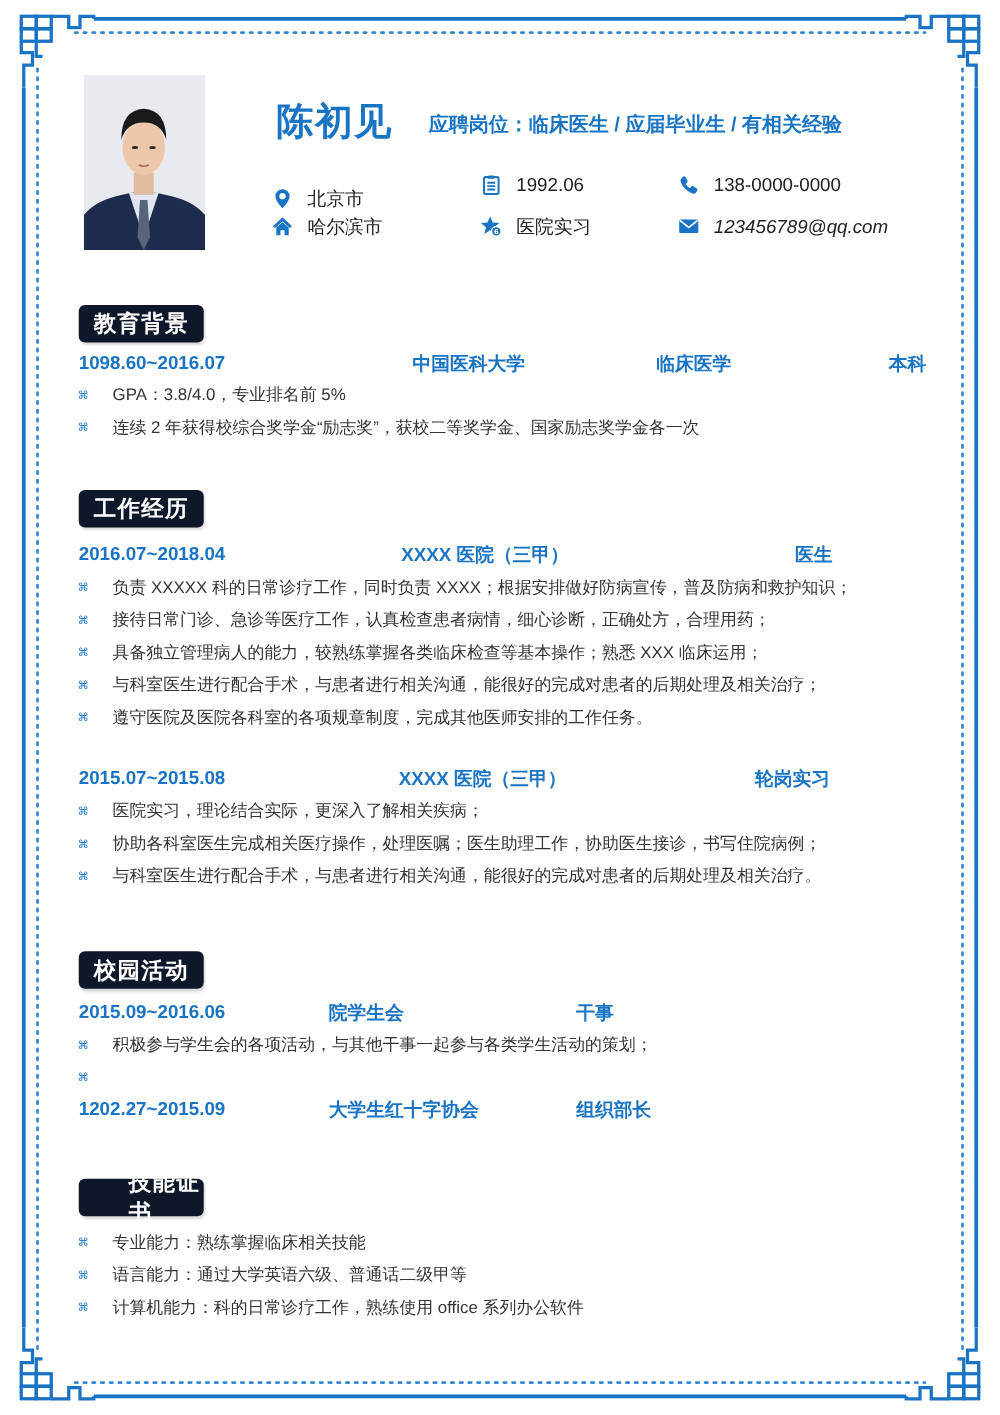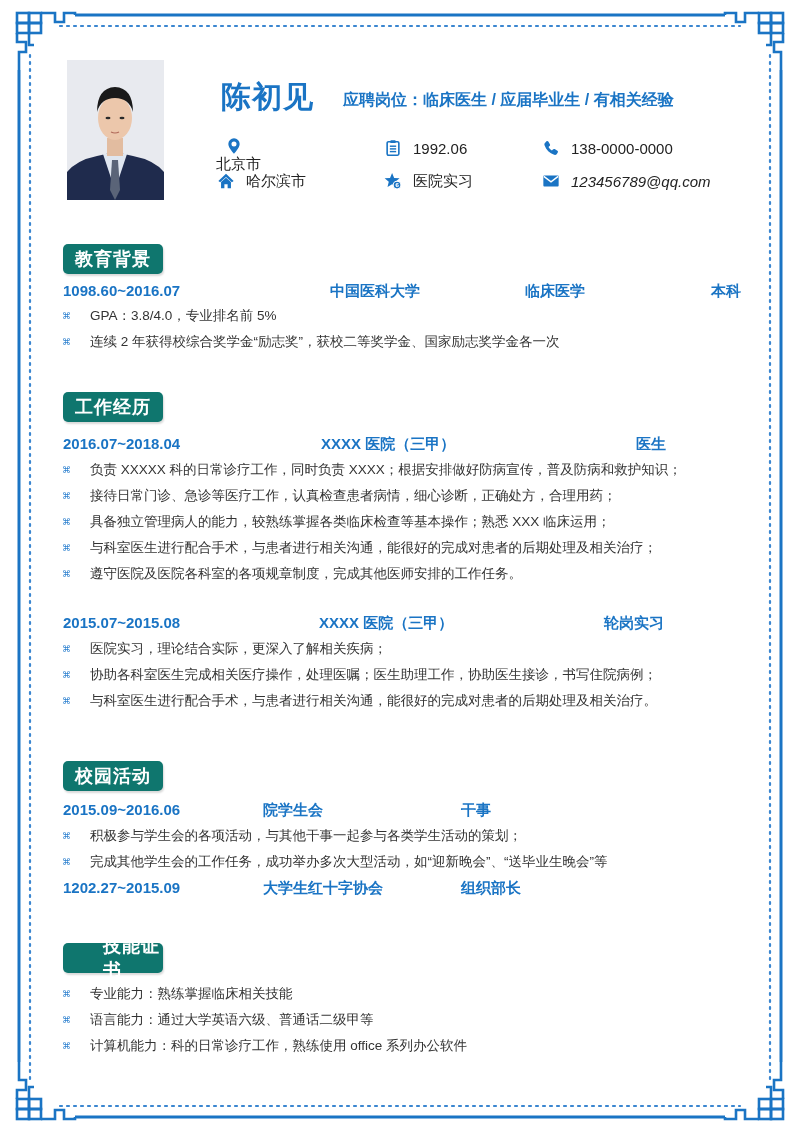--- a/index.html
+++ b/index.html
@@ -28,21 +28,21 @@
   }
 
   .info-item { position: absolute; display: flex; align-items: center; font-size: 15px; color: #222; height: 22px;
     font-family: "Liberation Sans", "DejaVu Sans", sans-serif; }
   .info-item .ico { width: 20px; height: 20px; margin-right: 10px; display: inline-flex; align-items: center; justify-content: center; }
   .info-item .ico svg { width: 18px; height: 18px; display: block; }
 
   
   .sec-title {
     position: absolute; left: 63px; height: 30px; width: 100px;
-    background: #0f766e; border-radius: 5px;
+    background: #0f172a; border-radius: 5px;
     color: #ffffff; font-weight: bold; font-size: 18px;
     display: flex; align-items: center; justify-content: center;
     letter-spacing: 1px;
     box-shadow: 1px 2px 2px rgba(0,0,0,0.15);
     font-family: "Liberation Sans", "DejaVu Sans", sans-serif;
   }
   .row-head {
     position: absolute; left: 63px; right: 60px; height: 20px;
     font-size: 15px; font-weight: bold; color: #1a74c4;
     font-family: "Liberation Sans", "DejaVu Sans", sans-serif;
@@ -110,21 +110,21 @@
 
     <ellipse cx="41" cy="58" rx="2.5" ry="1.2" fill="#2a2a2a"></ellipse>
     <ellipse cx="55" cy="58" rx="2.5" ry="1.2" fill="#2a2a2a"></ellipse>
     <path d="M44 72 Q48 74 52 72" stroke="#b06a5a" stroke-width="1.2" fill="none"></path>
   </svg>
 </div>
 
 <div class="name">陈初见</div>
 <div class="job">应聘岗位：临床医生 / 应届毕业生 / 有相关经验</div>
 
-<div class="info-item" style="left:216px; top:137px;flex-direction:column;">
+<div class="info-item" style="left:216px; top:148px;">
   <span class="ico">
     <svg viewBox="0 0 20 20">
         <path d="M10 1.5a6.3 6.3 0 0 0-6.3 6.3c0 4.4 6.3 10.7 6.3 10.7s6.3-6.3 6.3-10.7A6.3 6.3 0 0 0 10 1.5zm0 9a2.8 2.8 0 1 1 0-5.6 2.8 2.8 0 0 1 0 5.6z" fill="#1a74c4"></path>
       </svg>
   </span>
   <span>北京市</span>
 </div>
 <div class="info-item" style="left:383px; top:137px;">
   <span class="ico">
     <svg viewBox="0 0 20 20">
@@ -240,21 +240,20 @@
   <span style="left:0;">2015.09~2016.06</span>
   <span style="left:200px;">院学生会</span>
   <span style="left:398px;">干事</span>
 </div>
 <div class="bullet" style="top:826px;">
     <span class="mark">⌘</span>
     <span>积极参与学生会的各项活动，与其他干事一起参与各类学生活动的策划；</span>
   </div>
 <div class="bullet" style="top:852px;">
     <span class="mark">⌘</span>
-    <span>完成其他学生会的工作任务，成功举办多次大型活动，如“迎新晚会”、“送毕业生晚会”等</span>
   </div>
 <div class="row-head" style="top:879px;">
   <span style="left:0;">1202.27~2015.09</span>
   <span style="left:200px;">大学生红十字协会</span>
   <span style="left:398px;">组织部长</span>
 </div>
 
 <div class="sec-title" style="top:943px;padding-left:40px;">技能证书</div>
 <div class="bullet" style="top:984px;">
     <span class="mark">⌘</span>

